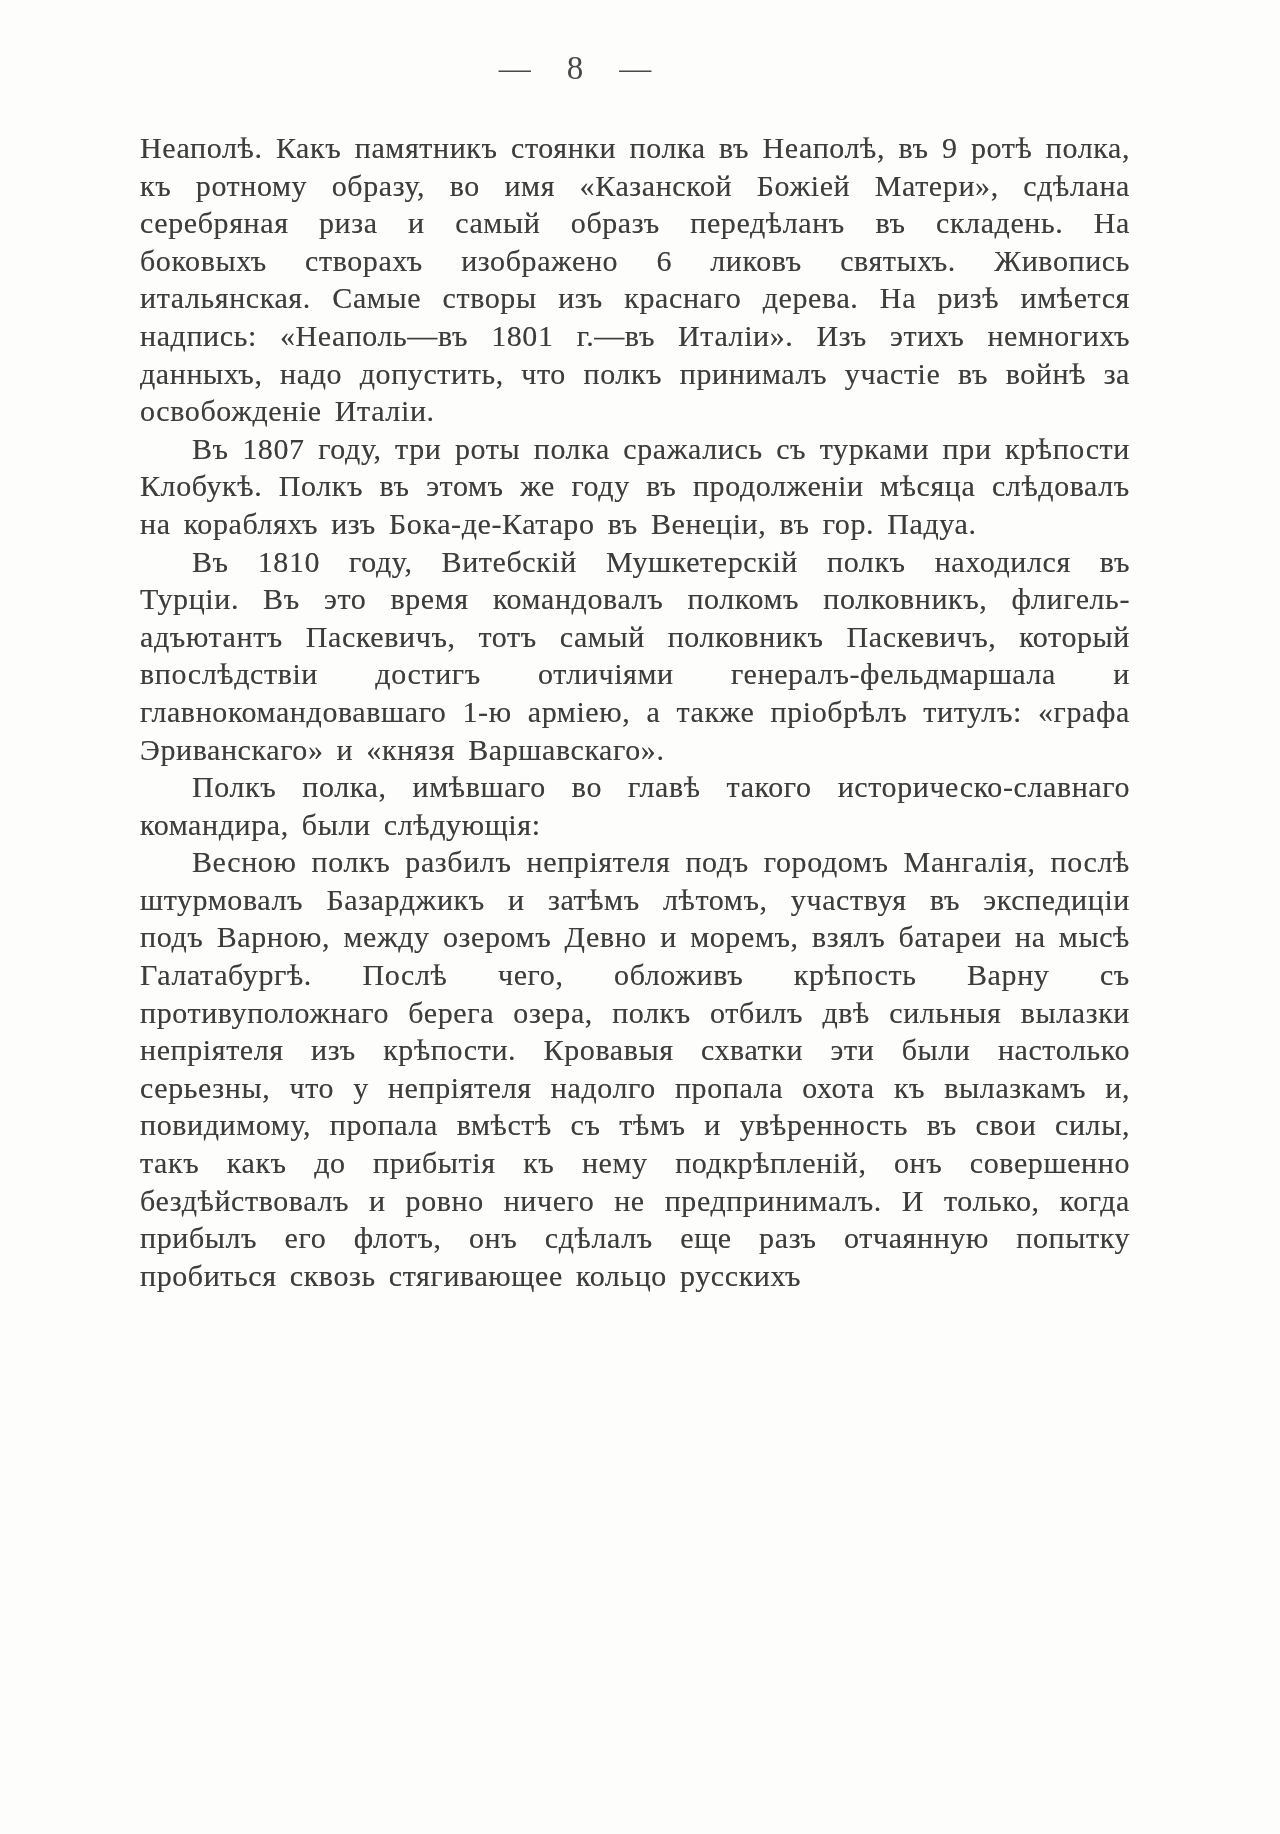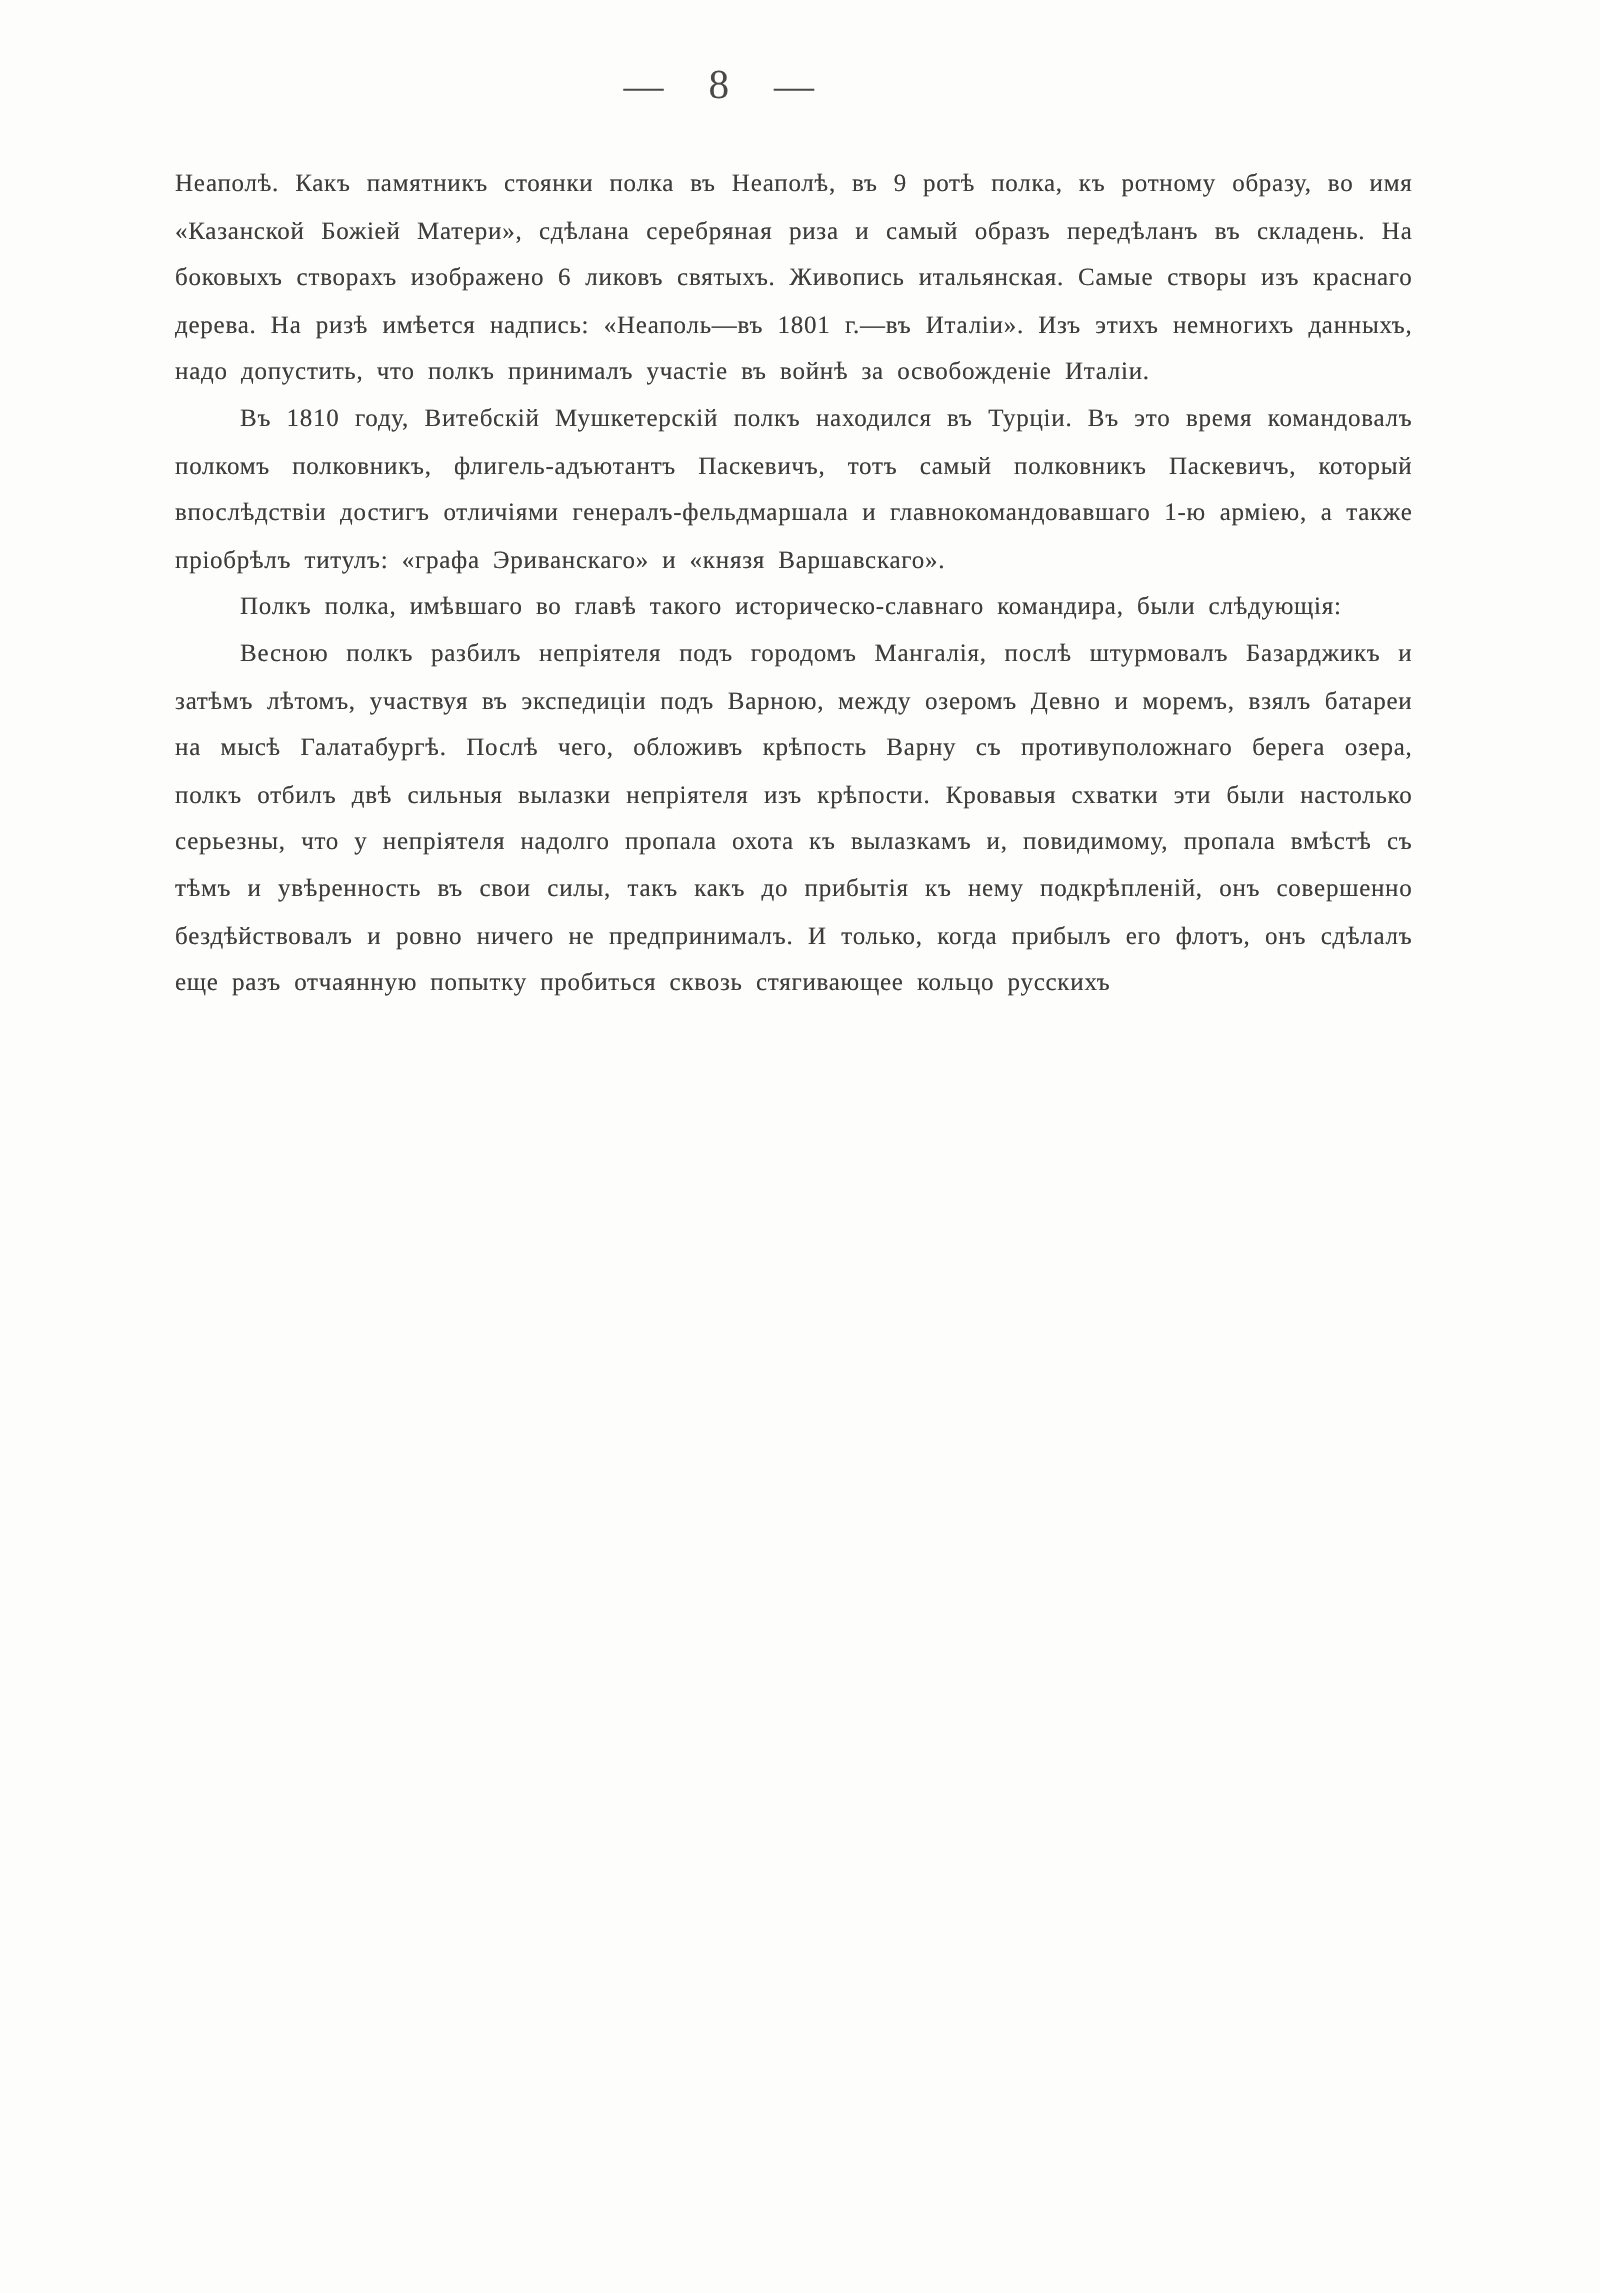--- a/index.html
+++ b/index.html
@@ -32,21 +32,21 @@
     transform: translateX(-60px);
   }
   .page-header .dash {
     letter-spacing: 0;
   }
   .page-header .num {
     font-size: 33px;
   }
   .page-body p {
     margin: 0;
-    font-size: 20px;
+    font-size: 30px;
     line-height: 37.6px;
     text-align: justify;
     letter-spacing: 0.6px;
     word-spacing: 5px;
     text-shadow: 0 0 0.5px rgba(60,58,55,0.55);
   }
   .page-body p.indent {
     text-indent: 52px;
   }
 </style>
@@ -56,18 +56,19 @@
 <div class="scan-page">
 
   <div class="page-header">
     <span class="dash">—</span>
     <span class="num">8</span>
     <span class="dash">—</span>
   </div>
 
   <div class="page-body">
     <p>Неаполѣ. Какъ памятникъ стоянки полка въ Неаполѣ, въ 9 ротѣ полка, къ ротному образу, во имя «Казанской Божіей Матери», сдѣлана серебряная риза и самый образъ передѣланъ въ складень. На боковыхъ створахъ изображено 6 ликовъ святыхъ. Живопись итальянская. Самые створы изъ краснаго дерева. На ризѣ имѣется надпись: «Неаполь—въ 1801 г.—въ Италіи». Изъ этихъ немногихъ данныхъ, надо допустить, что полкъ принималъ участіе въ войнѣ за освобожденіе Италіи.</p>
+    <p class="indent">Въ 1807 году, три роты полка сражались съ турками при крѣпости Клобукѣ. Полкъ въ этомъ же году въ продолженіи мѣсяца слѣдовалъ на корабляхъ изъ Бока-де-Катаро въ Венеціи, въ гор. Падуа.</p>
     <p class="indent">Въ 1810 году, Витебскій Мушкетерскій полкъ находился въ Турціи. Въ это время командовалъ полкомъ полковникъ, флигель-адъютантъ Паскевичъ, тотъ самый полковникъ Паскевичъ, который впослѣдствіи достигъ отличіями генералъ-фельдмаршала и главнокомандовавшаго 1-ю арміею, а также пріобрѣлъ титулъ: «графа Эриванскаго» и «князя Варшавскаго».</p>
     <p class="indent">Полкъ полка, имѣвшаго во главѣ такого историческо-славнаго командира, были слѣдующія:</p>
     <p class="indent">Весною полкъ разбилъ непріятеля подъ городомъ Мангалія, послѣ штурмовалъ Базарджикъ и затѣмъ лѣтомъ, участвуя въ экспедиціи подъ Варною, между озеромъ Девно и моремъ, взялъ батареи на мысѣ Галатабургѣ. Послѣ чего, обложивъ крѣпость Варну съ противуположнаго берега озера, полкъ отбилъ двѣ сильныя вылазки непріятеля изъ крѣпости. Кровавыя схватки эти были настолько серьезны, что у непріятеля надолго пропала охота къ вылазкамъ и, повидимому, пропала вмѣстѣ съ тѣмъ и увѣренность въ свои силы, такъ какъ до прибытія къ нему подкрѣпленій, онъ совершенно бездѣйствовалъ и ровно ничего не предпринималъ. И только, когда прибылъ его флотъ, онъ сдѣлалъ еще разъ отчаянную попытку пробиться сквозь стягивающее кольцо русскихъ</p>
   </div>
 
 </div>
 
 </body></html>

